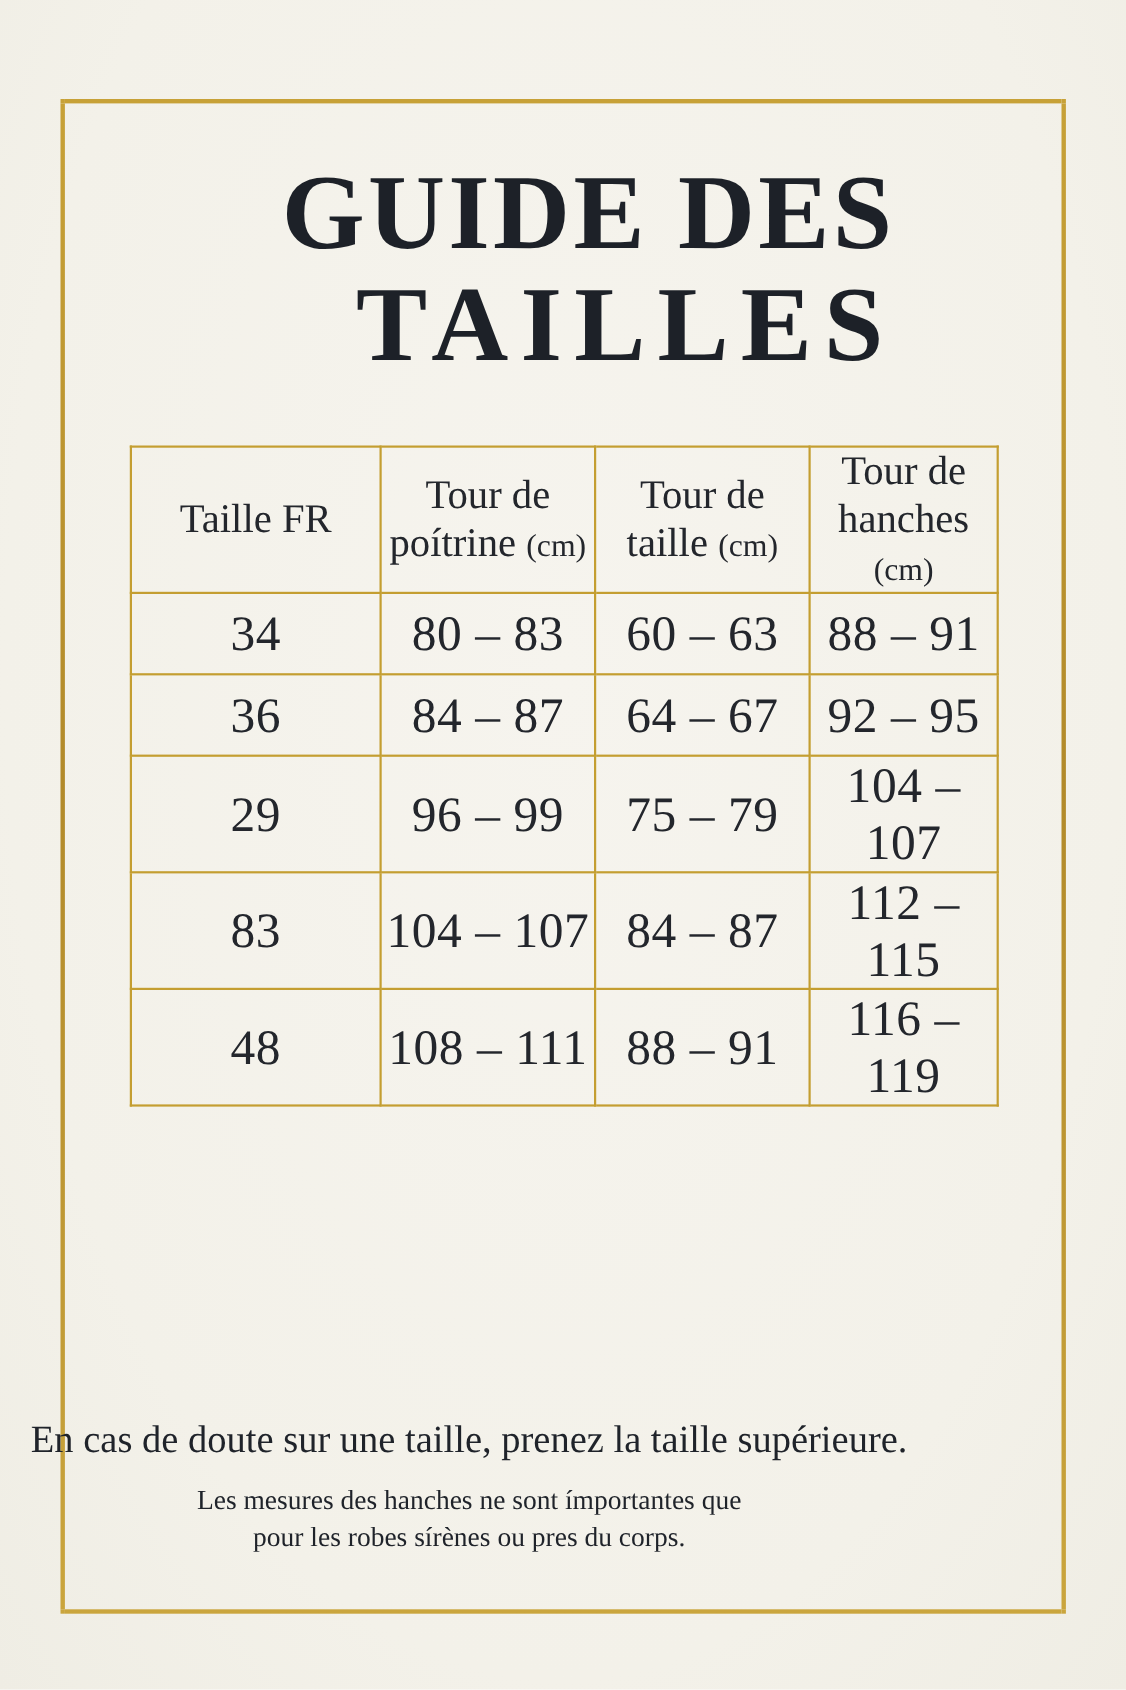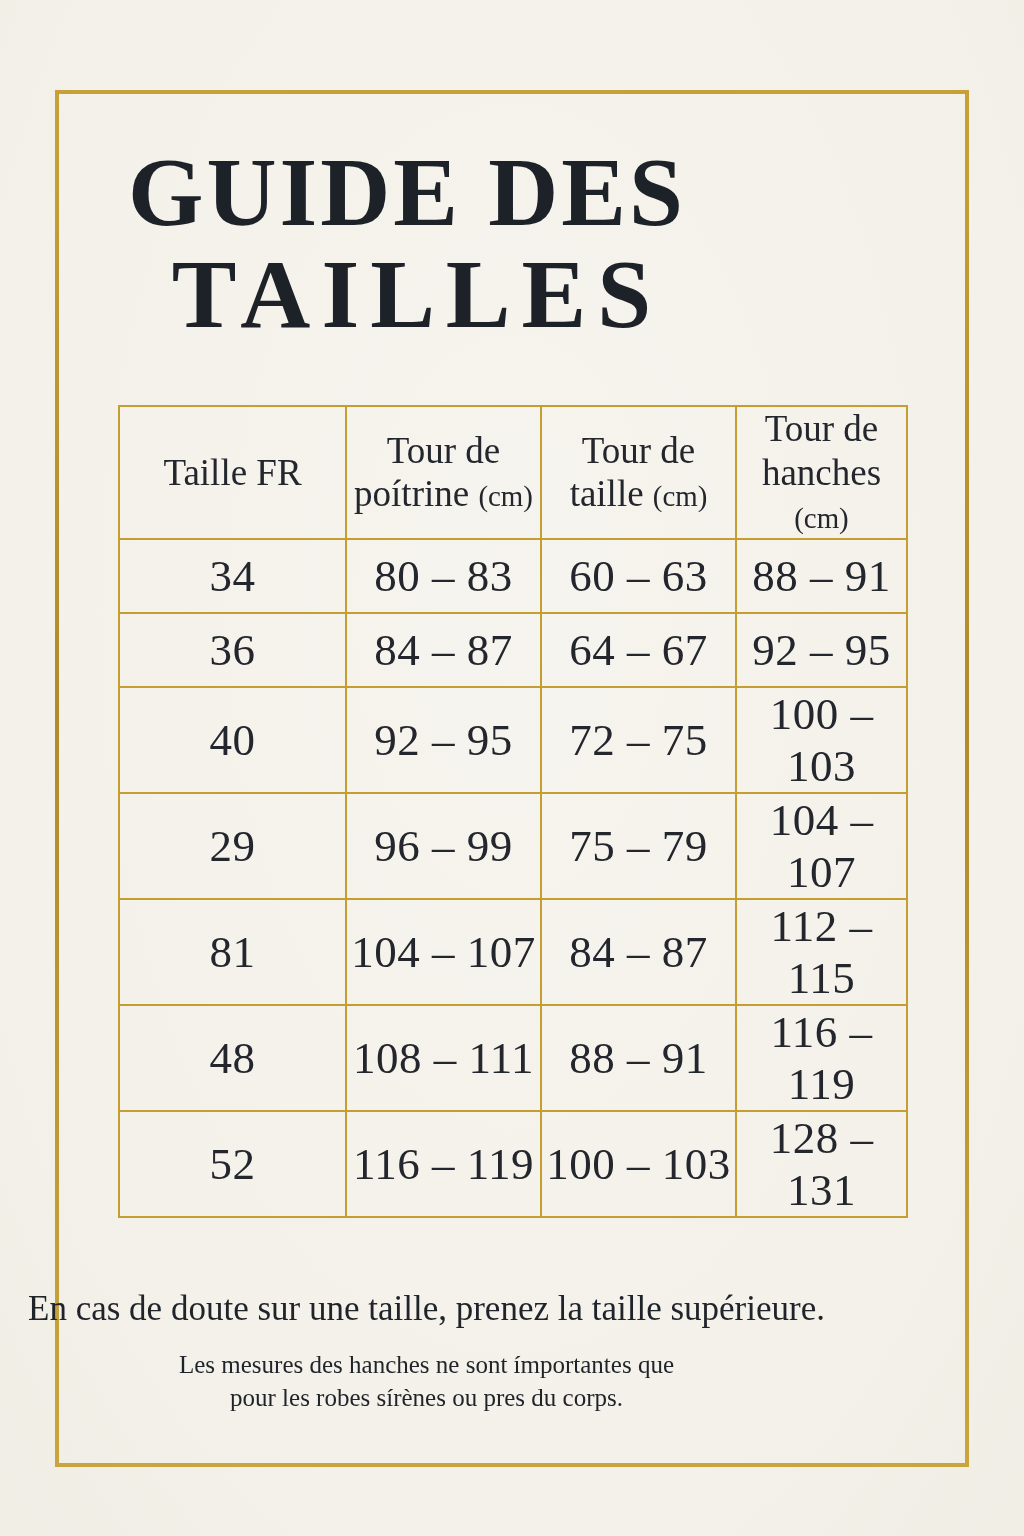--- a/index.html
+++ b/index.html
@@ -20,21 +20,21 @@
     width: 914px; height: 1377px;
     border: 4px solid;
     border-image: linear-gradient(180deg, #c7a137 0%, #b28a2a 45%, #caa53d 100%) 1;
     pointer-events: none;
   }
 
   .title {
     position: absolute;
     left: 0; top: 142px;
     width: 814px;
-    text-align: center;
+    text-align: right;
     color: #1d2128;
     line-height: 1.05;
   }
   .title .line1 {
     display: block;
     font-size: 97px;
     letter-spacing: 3px;
   }
   .title .line2 {
     display: block;
@@ -140,48 +140,36 @@
       <td>60 – 63</td>
       <td>88 – 91</td>
     </tr>
     <tr>
       <td>36</td>
       <td>84 – 87</td>
       <td>64 – 67</td>
       <td>92 – 95</td>
     </tr>
     <tr>
-      <td>40</td>
-      <td>92 – 95</td>
-      <td>72 – 75</td>
-      <td>100 – 103</td>
-    </tr>
-    <tr>
       <td>29</td>
       <td>96 – 99</td>
       <td>75 – 79</td>
       <td>104 – 107</td>
     </tr>
     <tr>
-      <td>81</td>
+      <td>83</td>
       <td>104 – 107</td>
       <td>84 – 87</td>
       <td>112 – 115</td>
     </tr>
     <tr>
       <td>48</td>
       <td>108 – 111</td>
       <td>88 – 91</td>
       <td>116 – 119</td>
-    </tr>
-    <tr>
-      <td>52</td>
-      <td>116 – 119</td>
-      <td>100 – 103</td>
-      <td>128 – 131</td>
     </tr>
   </tbody>
 </table>
 
 <div class="notes">
   <p class="note1">En cas de doute sur une taille, prenez la taille supérieure.</p>
   <p class="note2">Les mesures des hanches ne sont ímportantes que
 pour les robes sírènes ou pres du corps.</p>
 </div>
 

